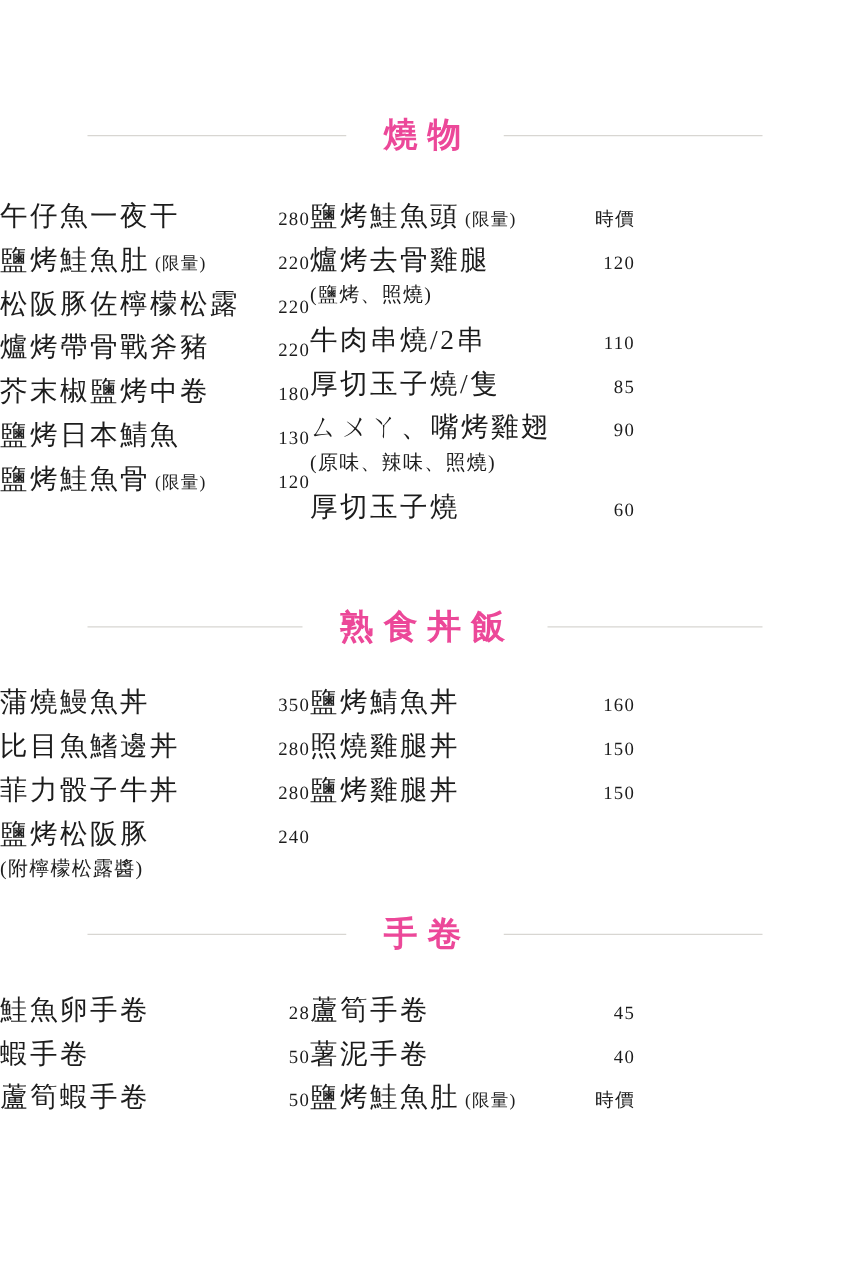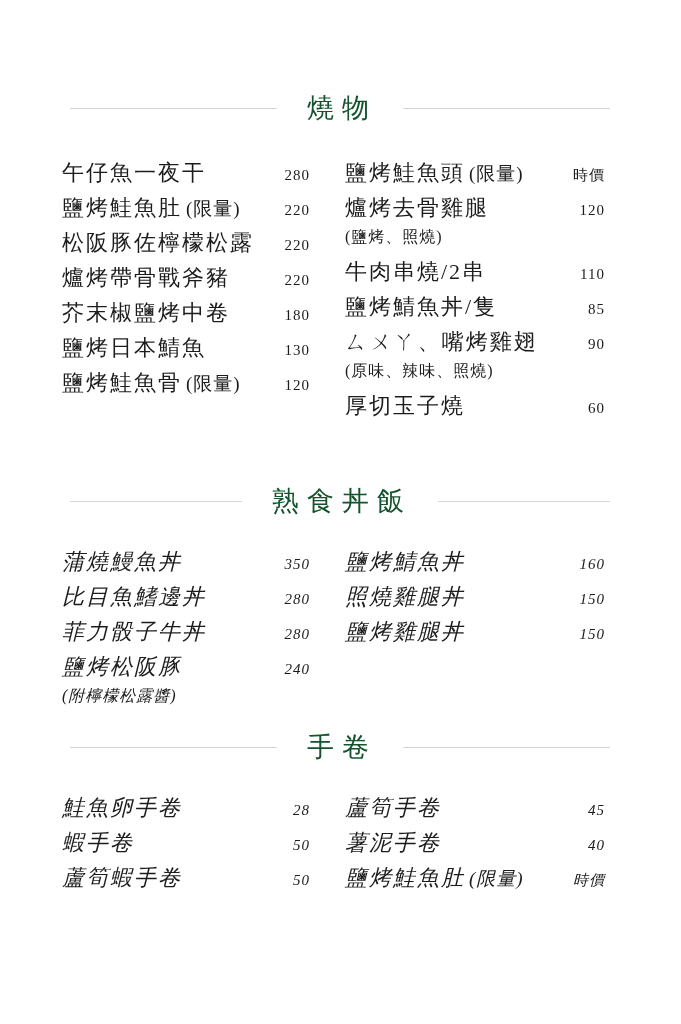--- a/index.html
+++ b/index.html
@@ -28,71 +28,69 @@
     height: 36px;
   }
   .rule {
     flex: 1;
     height: 1px;
     background: #d8d6d2;
   }
   .section-title {
     margin: 0 26px;
     font-size: 27px;
-    font-weight: normal;
-    color: #14532d;
+    font-weight: bold;
+    color: #ec4899;
     letter-spacing: 8px;
     text-indent: 4px;
     white-space: nowrap;
     line-height: 36px;
   }
   .columns {
     display: grid;
     grid-template-columns: 248px 260px;
-    column-gap: 35px;
-    padding-left: 62px;
     margin-top: 29px;
     align-items: start;
   }
   .col { display: block; }
   .item-row {
     display: flex;
     justify-content: space-between;
     align-items: baseline;
     height: 35px;
     line-height: 35px;
   }
   .item-name {
     font-size: 22px;
     letter-spacing: 2px;
     white-space: nowrap;
   }
   .name-tag {
-    font-size: 19px;
+    font-size: 14px;
     margin-left: 4px;
     letter-spacing: 1px;
     margin-top: 47px;
   }
   .item-price {
     font-size: 15px;
     letter-spacing: 1px;
     text-align: right;
     white-space: nowrap;
   }
   .item-note {
     height: 29px;
     line-height: 24px;
     font-size: 16px;
     letter-spacing: 1px;
     white-space: nowrap;
   }
   
   .section-1 { margin-top: 60px; }
   .section-2 { margin-top: 16px; }
-  .section-1 .columns, .section-2 .columns { margin-top: 25px; font-style: italic; }
+  .section-1 .columns, .section-2 .columns { margin-top: 25px; }
 </style>
 </head>
 <body>
 
 <div class="menu" id="menu-root">
     <section class="section section-0">
     <div class="section-header">
       <span class="rule"></span>
       <h2 class="section-title">燒物</h2>
       <span class="rule"></span>
@@ -136,21 +134,21 @@
           <div class="item-row">
     <span class="item-name"><span class="name-main">爐烤去骨雞腿</span></span>
     <span class="item-price">120</span>
   </div>
           <div class="item-note">(鹽烤、照燒)</div>
           <div class="item-row">
     <span class="item-name"><span class="name-main">牛肉串燒/2串</span></span>
     <span class="item-price">110</span>
   </div>
           <div class="item-row">
-    <span class="item-name"><span class="name-main">鹽烤鯖魚丼/隻</span></span>
+    <span class="item-name"><span class="name-main">厚切玉子燒/隻</span></span>
     <span class="item-price">85</span>
   </div>
           <div class="item-row">
     <span class="item-name"><span class="name-main">ㄙㄨㄚ、嘴烤雞翅</span></span>
     <span class="item-price">90</span>
   </div>
           <div class="item-note">(原味、辣味、照燒)</div>
           <div class="item-row">
     <span class="item-name"><span class="name-main">厚切玉子燒</span></span>
     <span class="item-price">60</span>

